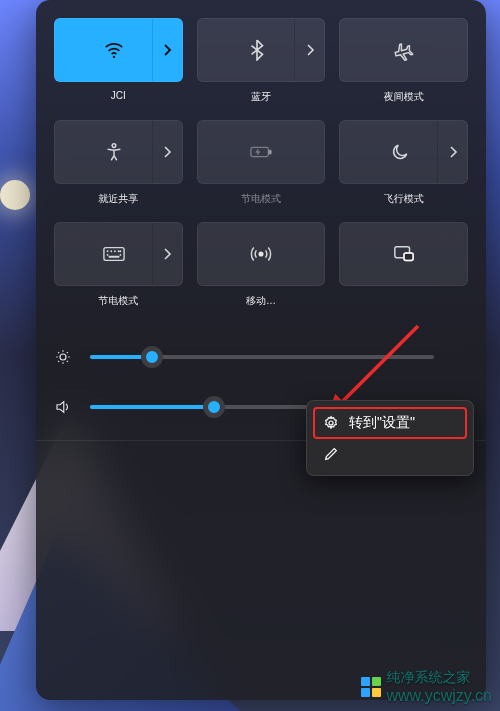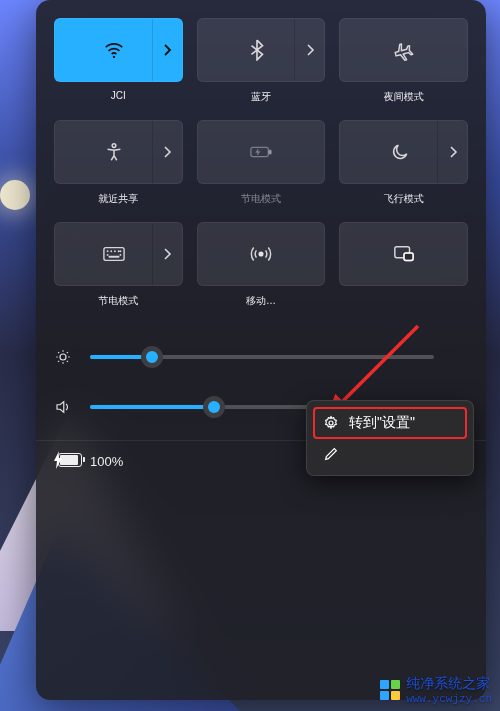--- a/index.html
+++ b/index.html
@@ -231,33 +231,33 @@
   
   .watermark {
     position: absolute;
     right: 0;
     bottom: 0;
     display: flex;
     align-items: center;
     gap: 6px;
     padding: 6px 8px;
     font-size: 14px;
-    color: #1d4ed8;
+    color: #0f766e;
     z-index: 10;
     text-shadow: 0 1px 2px rgba(0,0,0,0.6);
   }
   .watermark .logo {
     width: 20px;
     height: 20px;
     display: grid;
     grid-template: 1fr 1fr / 1fr 1fr;
     gap: 2px;
   }
   .watermark .logo span { border-radius: 1px; }
-  .watermark .url { font-size: 11px; opacity: 0.9; font-family: Liberation Mono, monospace; }
+  .watermark .url { font-size: 16px; opacity: 0.9; }
 
   svg { display: block; }
 </style>
 </head>
 <body>
 
 <div class="bg-shape">
   <div class="bg-sun"></div>
   <div class="bg-mountain1"></div>
   <div class="bg-mountain2"></div>
@@ -435,29 +435,20 @@
       <span class="send">
         <svg width="10" height="14" viewBox="0 0 10 14" fill="none" stroke="currentColor" stroke-width="1.6">
             <path d="M3 2l5 5-5 5"></path>
           </svg>
       </span>
     </div>
   </div>
 
   <div class="divider"></div>
 
-  <div class="bottom-bar">
-    <span style="position:relative;">
-      <span class="battery-icon"><span class="bfill"></span></span>
-      <svg style="position:absolute;left:-6px;top:-2px;" width="12" height="18" viewBox="0 0 12 18" fill="#fff">
-          <path d="M7 0L2 10h3l-1 8 6-11H6z"></path>
-        </svg>
-    </span>
-    <span>100%</span>
-  </div>
 
 </div>
 
 <svg class="arrow" style="left:310px; top:320px;" width="120" height="110">
   <defs>
       <marker id="ah" markerWidth="8" markerHeight="8" refX="6" refY="3" orient="auto">
     <path d="M0 0L7 3L0 6z" fill="#ef2a2a"></path>
       </marker>
     </defs>
   <path d="M108 6 L18 96" stroke="#ef2a2a" stroke-width="3.5" marker-end="url(#ah)"></path>

